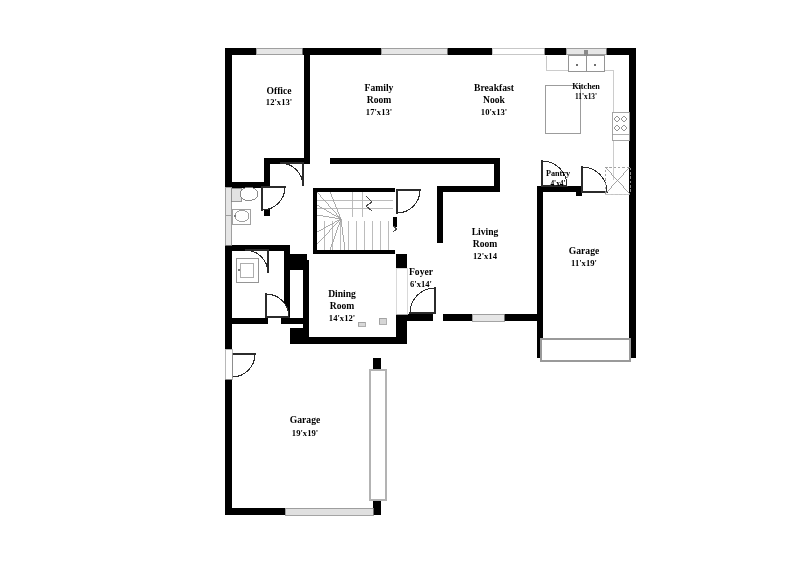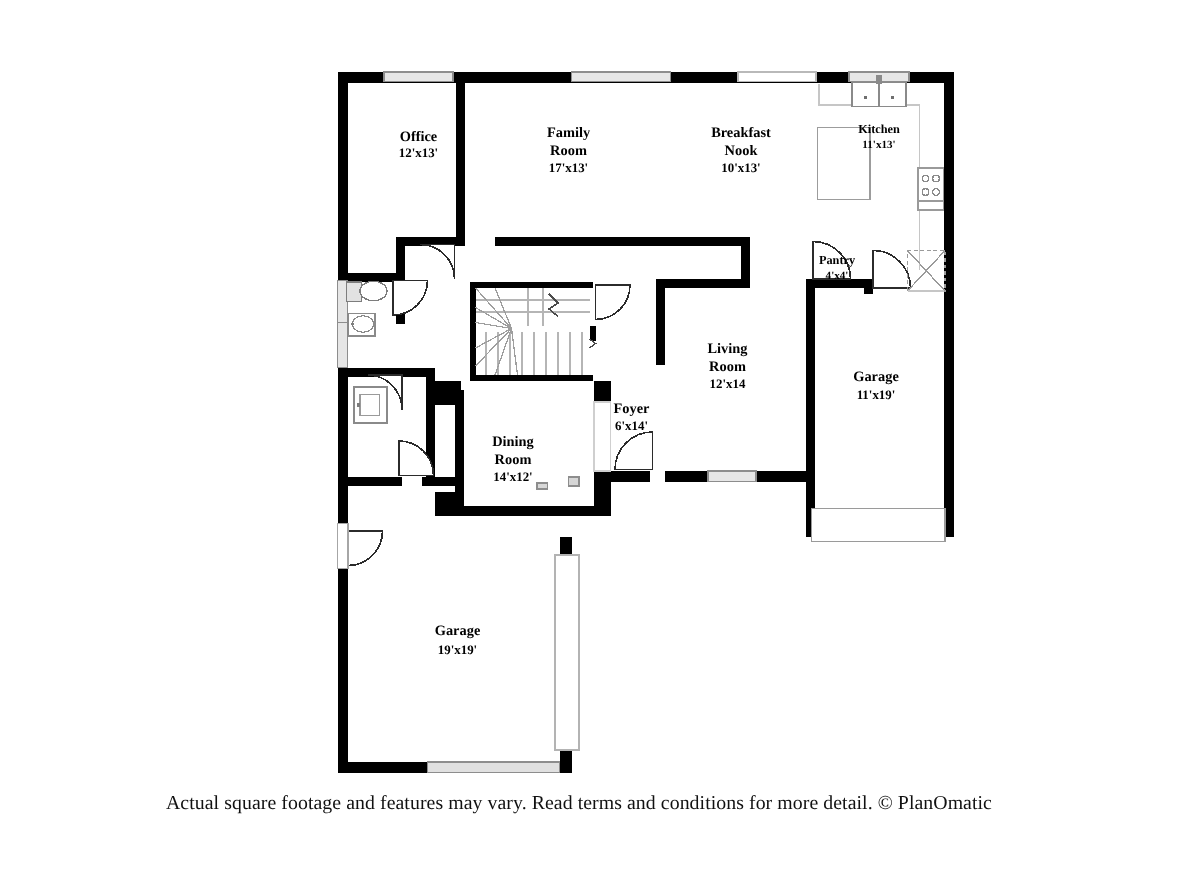--- a/index.html
+++ b/index.html
@@ -278,16 +278,15 @@
       <text class="room-label rl-name" x="342" y="307">Room</text>
       <text class="room-label rl-dim" x="342" y="319">14'x12'</text>
 
       <text class="room-label rl-name" x="305" y="421">Garage</text>
       <text class="room-label rl-dim" x="305" y="434">19'x19'</text>
     </g>
 
   </svg>
 
   <div class="disclaimer">
-    <div>Actual square footage and features may vary. Read terms and conditions for more detail. © PlanOmatic</div>
   </div>
 
 </div>
 
 </body></html>

